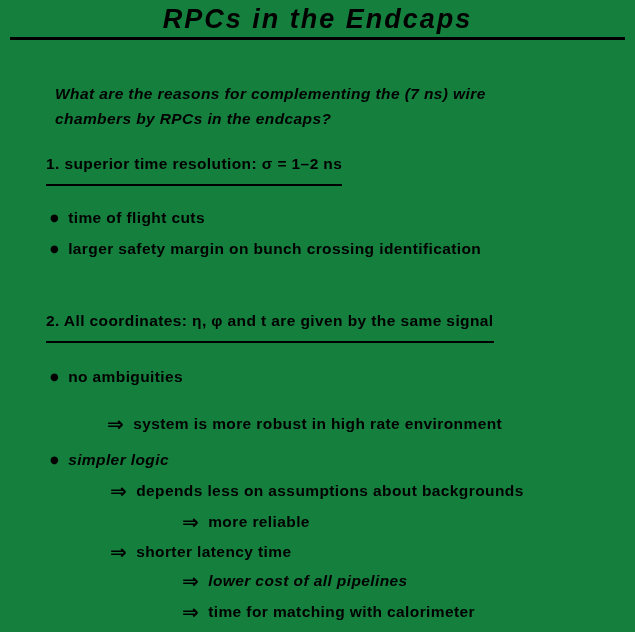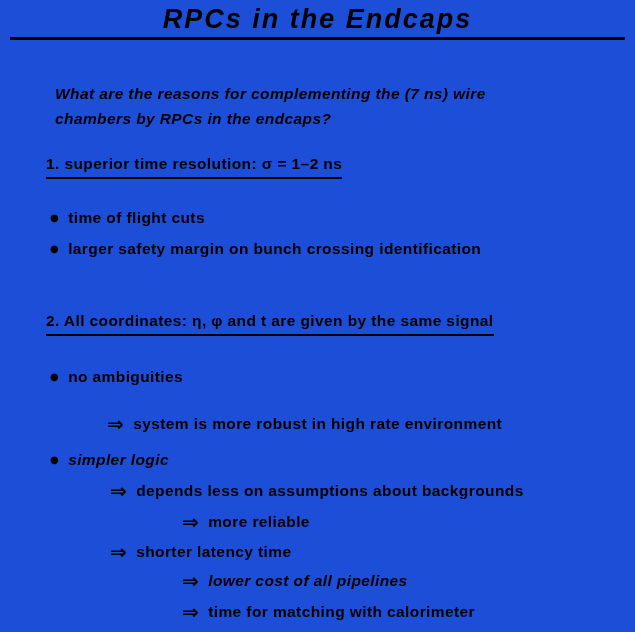--- a/index.html
+++ b/index.html
@@ -4,21 +4,21 @@
 <style>
   html, body {
     margin: 0;
     padding: 0;
     background: #ffffff;
   }
   .slide {
     position: relative;
     width: 635px;
     height: 632px;
-    background: #1d4ed8;
+    background: #15803d;
     color: #000000;
     font-family: "Liberation Sans", sans-serif;
     font-weight: bold;
     overflow: hidden;
   }
   .title {
     position: absolute;
     left: 0;
     top: 4px;
     width: 100%;
@@ -42,21 +42,21 @@
     font-size: 15.5px;
     letter-spacing: 0.4px;
     line-height: 17px;
     white-space: nowrap;
   }
   .question {
     font-style: italic;
   }
   .heading {
     border-bottom: 2px solid #000000;
-    padding-bottom: 5px;
+    padding-bottom: 12px;
   }
   .bullet-glyph {
     display: inline-block;
     font-family: "DejaVu Sans", sans-serif;
     font-size: 10px;
     vertical-align: 2px;
     margin-right: 9px;
   }
   .arrow-glyph {
     display: inline-block;

